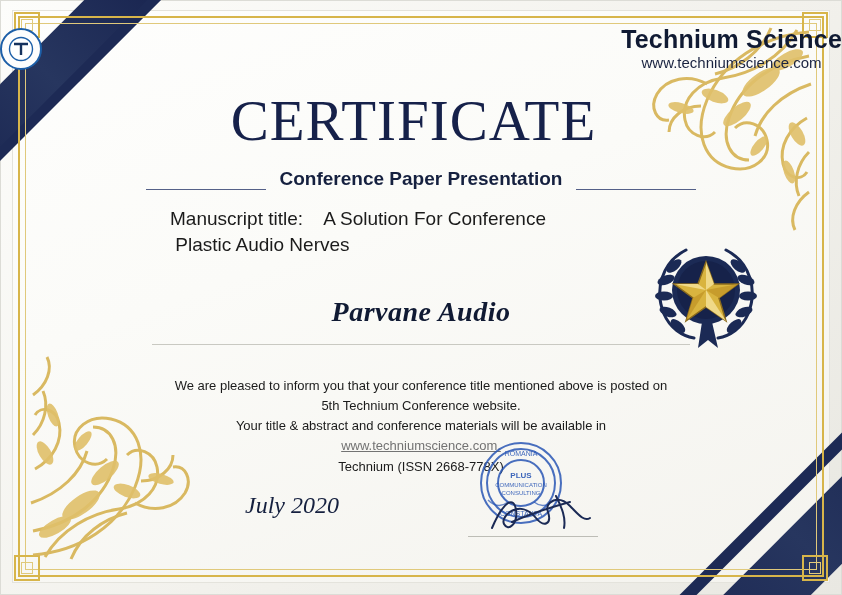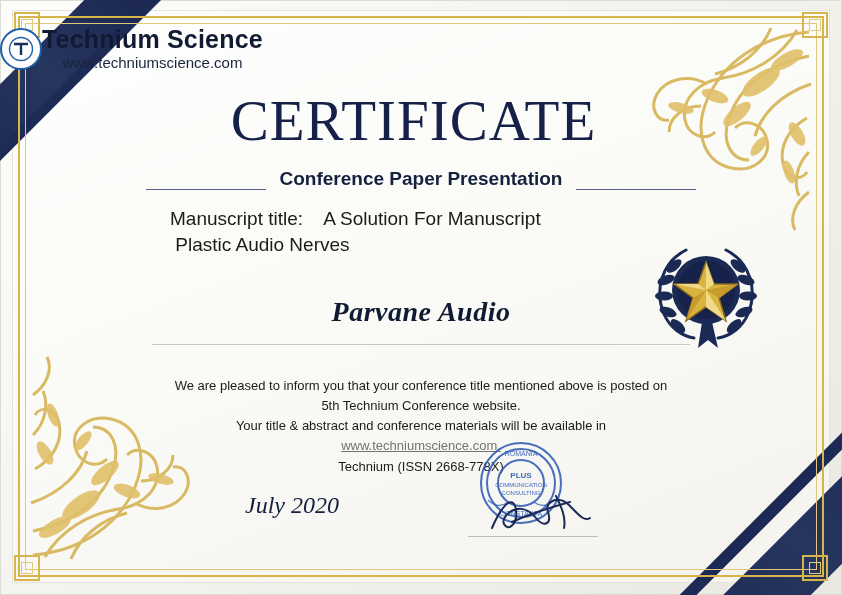--- a/index.html
+++ b/index.html
@@ -100,21 +100,21 @@
     pointer-events: none;
   }
   .fl-tr { right: 26px; top: 22px; }
   .fl-bl { left: 26px;  bottom: 26px; }
 
   
   .logo-row {
     position: absolute;
     left: 0; right: 0; top: 26px;
     display: flex;
-    justify-content: flex-start;
+    justify-content: space-between;
     align-items: center;
   }
   .logo-mark {
     width: 38px; height: 38px;
     border-radius: 50%;
     border: 2px solid #1d5fa8;
     display: flex;
     align-items: center;
     justify-content: center;
     background: #fdfdfd;
@@ -340,21 +340,21 @@
   <div class="subtitle-row">
     <span class="rule"></span>
     <span class="subtitle">Conference Paper Presentation</span>
     <span class="rule"></span>
   </div>
 
   <div class="manuscript">
     <div>
       <span class="label">Manuscript title:</span>
       &nbsp;&nbsp;
-      <span>A Solution For Manuscript</span>
+      <span>A Solution For Conference</span>
     </div>
     <div>&nbsp;<span>Plastic Audio Nerves</span></div>
   </div>
 
   <div class="recipient">Parvane Audio</div>
   <div class="recipient-rule"></div>
 
   <div class="body-text">
     <div>We are pleased to inform you that your conference title mentioned above is posted on</div>
     <div>5th Technium Conference website.</div>

